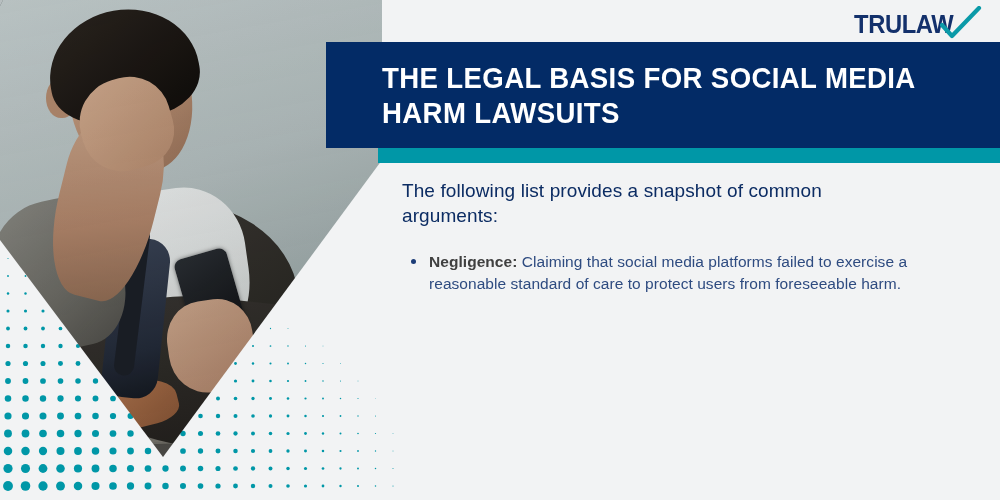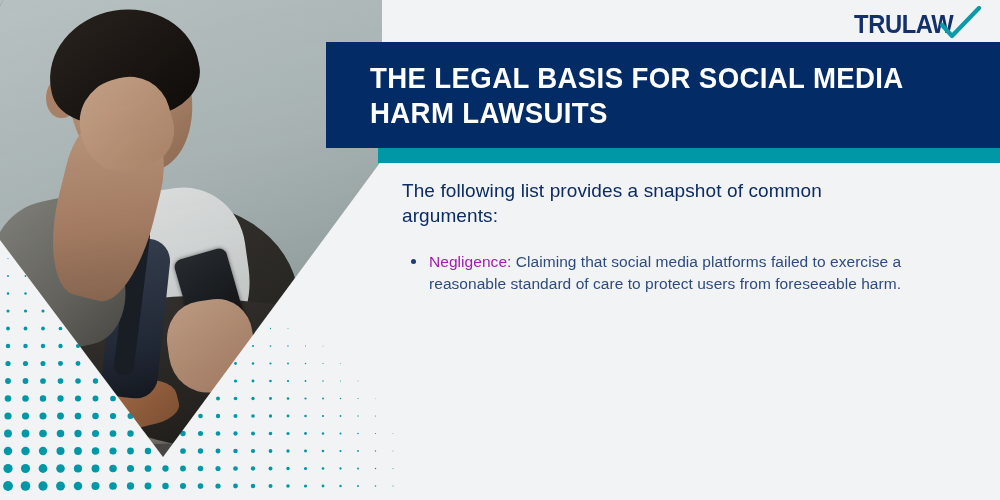--- a/index.html
+++ b/index.html
@@ -169,21 +169,21 @@
   }
 
   
   .title-banner {
     position:absolute;
     left:326px; top:42px;
     width:674px; height:106px;
     background:#032b66;
     display:flex;
     align-items:center;
-    padding:0 0 0 44px;
+    padding:0 0 0 56px;
   }
   .title-text {
     color:#ffffff;
     font-family:"Liberation Sans Narrow","Liberation Sans", sans-serif;
     font-weight:bold;
     font-size:30px;
     line-height:1.18;
     letter-spacing:.4px;
     text-transform:uppercase;
     transform:scaleX(.92);
@@ -227,22 +227,22 @@
   .bullet-item:last-child { margin-bottom:0; }
   .bullet-item::before {
     content:"";
     position:absolute;
     left:9px; top:8px;
     width:5px; height:5px;
     border-radius:50%;
     background:#1c3c77;
   }
   .bullet-label {
-    font-weight:normal;
-    color:#a21caf;
+    font-weight:bold;
+    color:#404040;
   }
 
   
   .logo {
     position:absolute;
     right:18px; top:8px;
     width:128px; height:34px;
   }
   .logo-text {
     position:absolute;

